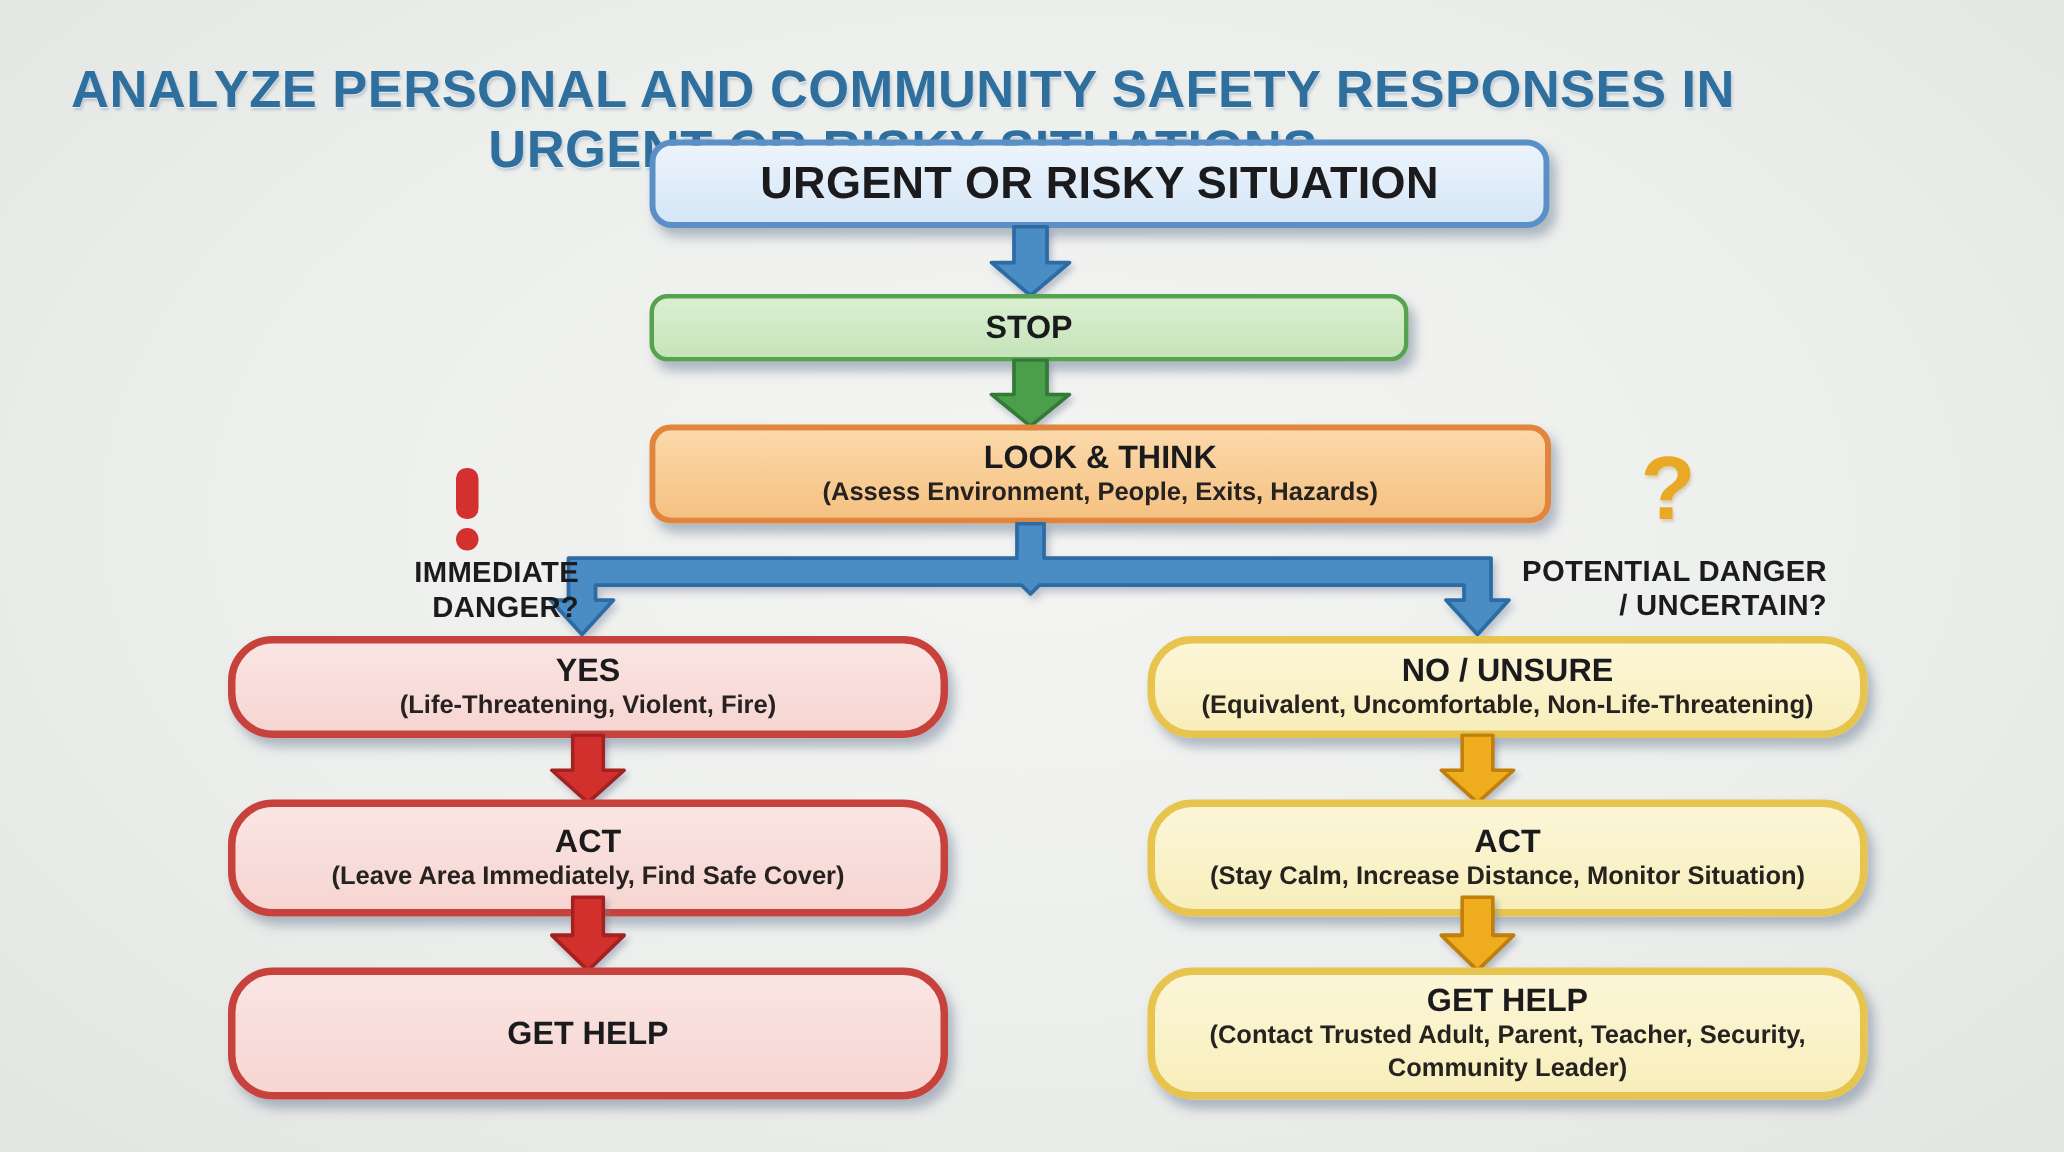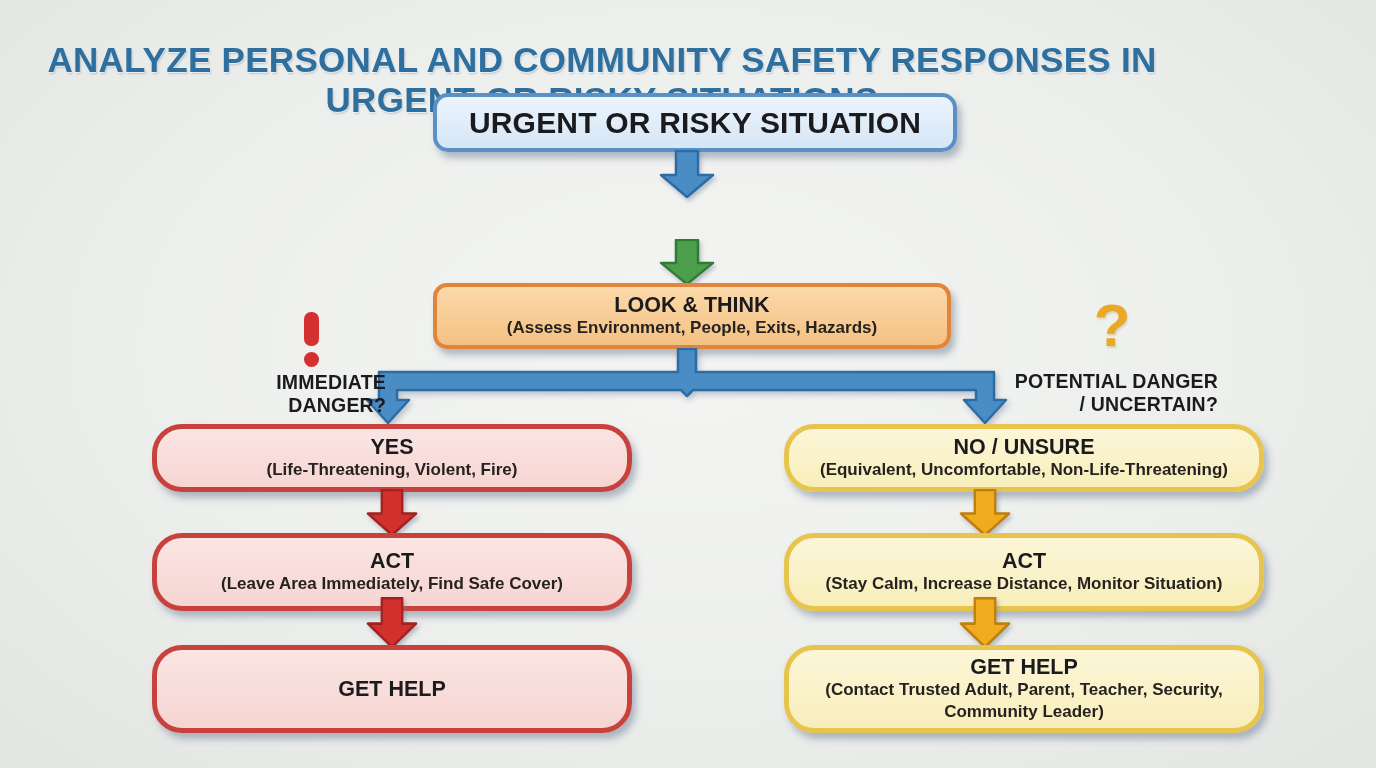--- a/index.html
+++ b/index.html
@@ -15,31 +15,31 @@
   }
   .node{
     position:absolute;border-radius:30px;box-sizing:border-box;
     display:flex;flex-direction:column;justify-content:center;align-items:center;
     text-align:center;box-shadow:4px 6px 7px rgba(110,125,150,.5);
   }
   .node .t{font-weight:bold;font-size:21.5px;color:#1b1b1d;line-height:1.12;}
   .node .d{font-weight:bold;font-size:17px;color:#262220;line-height:1.28;}
   .nowrap{white-space:nowrap;}
   .w420{max-width:420px;}
-  .start{left:433px;top:93px;width:524px;height:59px;border-radius:15px;
+  .start{left:433px;top:93px;width:600px;height:59px;border-radius:15px;
     background:linear-gradient(180deg,#ecf4fc,#d5e6f7);border:4px solid #5b90c6;}
   .start .t{font-size:30px;letter-spacing:.2px;}
   .stop{left:433px;top:196px;width:506px;height:45px;border-radius:12px;
     background:linear-gradient(180deg,#daefd0,#c5e4ba);border:3.5px solid #57a24f;}
-  .look{left:433px;top:283px;width:518px;height:66px;border-radius:14px;
+  .look{left:433px;top:283px;width:601px;height:66px;border-radius:14px;
     background:linear-gradient(180deg,#fbd9aa,#f5c182);border:4px solid #e0853b;}
   .pink{background:linear-gradient(180deg,#fae5e2,#f6d5d2);border:5px solid #c8423d;}
   .yellow{background:linear-gradient(180deg,#fcf6d8,#f8eebb);border:5px solid #e6c44d;}
   .col-l{left:152px;width:480px;}
-  .col-r{left:784px;width:480px;align-items:center;}
+  .col-r{left:765px;width:480px;align-items:center;}
   .row1{top:424px;height:68px;}
   .row2{top:533px;height:78px;}
   .row3{top:645px;height:88px;}
   .va{position:absolute;width:56px;filter:drop-shadow(2px 3px 2px rgba(110,125,150,.45));}
   .va-sm{width:52px;}
   .arr-blue path{fill:#4a8cc4;stroke:#2d6ba4;stroke-width:2.5;stroke-linejoin:round;}
   .arr-green path{fill:#4c9f4a;stroke:#337a37;stroke-width:2.5;stroke-linejoin:round;}
   .arr-red path{fill:#d2302c;stroke:#a32220;stroke-width:2.5;stroke-linejoin:round;}
   .arr-gold path{fill:#efac1e;stroke:#c07e0b;stroke-width:2.5;stroke-linejoin:round;}
   .connector{position:absolute;left:360px;top:348px;width:652px;height:78px;
@@ -66,20 +66,23 @@
   <div class="title">ANALYZE PERSONAL AND COMMUNITY SAFETY RESPONSES IN URGENT OR RISKY SITUATIONS</div>
 
   <div class="node start">
     <div class="t">URGENT OR RISKY SITUATION</div>
   </div>
 
   <svg class="va arr-blue" style="left:659px;top:150px;height:48px" viewBox="0 0 56 48" preserveAspectRatio="none">
     <path d="M17 1 H39 V25 H54 L28 47 L2 25 H17 Z"></path>
   </svg>
 
+  <div class="node stop">
+    <div class="t">STOP</div>
+  </div>
 
   <svg class="va arr-green" style="left:659px;top:239px;height:46px" viewBox="0 0 56 48" preserveAspectRatio="none">
     <path d="M17 1 H39 V25 H54 L28 47 L2 25 H17 Z"></path>
   </svg>
 
   <div class="node look">
     <div class="t">LOOK &amp; THINK</div>
     <div class="d nowrap">(Assess Environment, People, Exits, Hazards)</div>
   </div>
 

